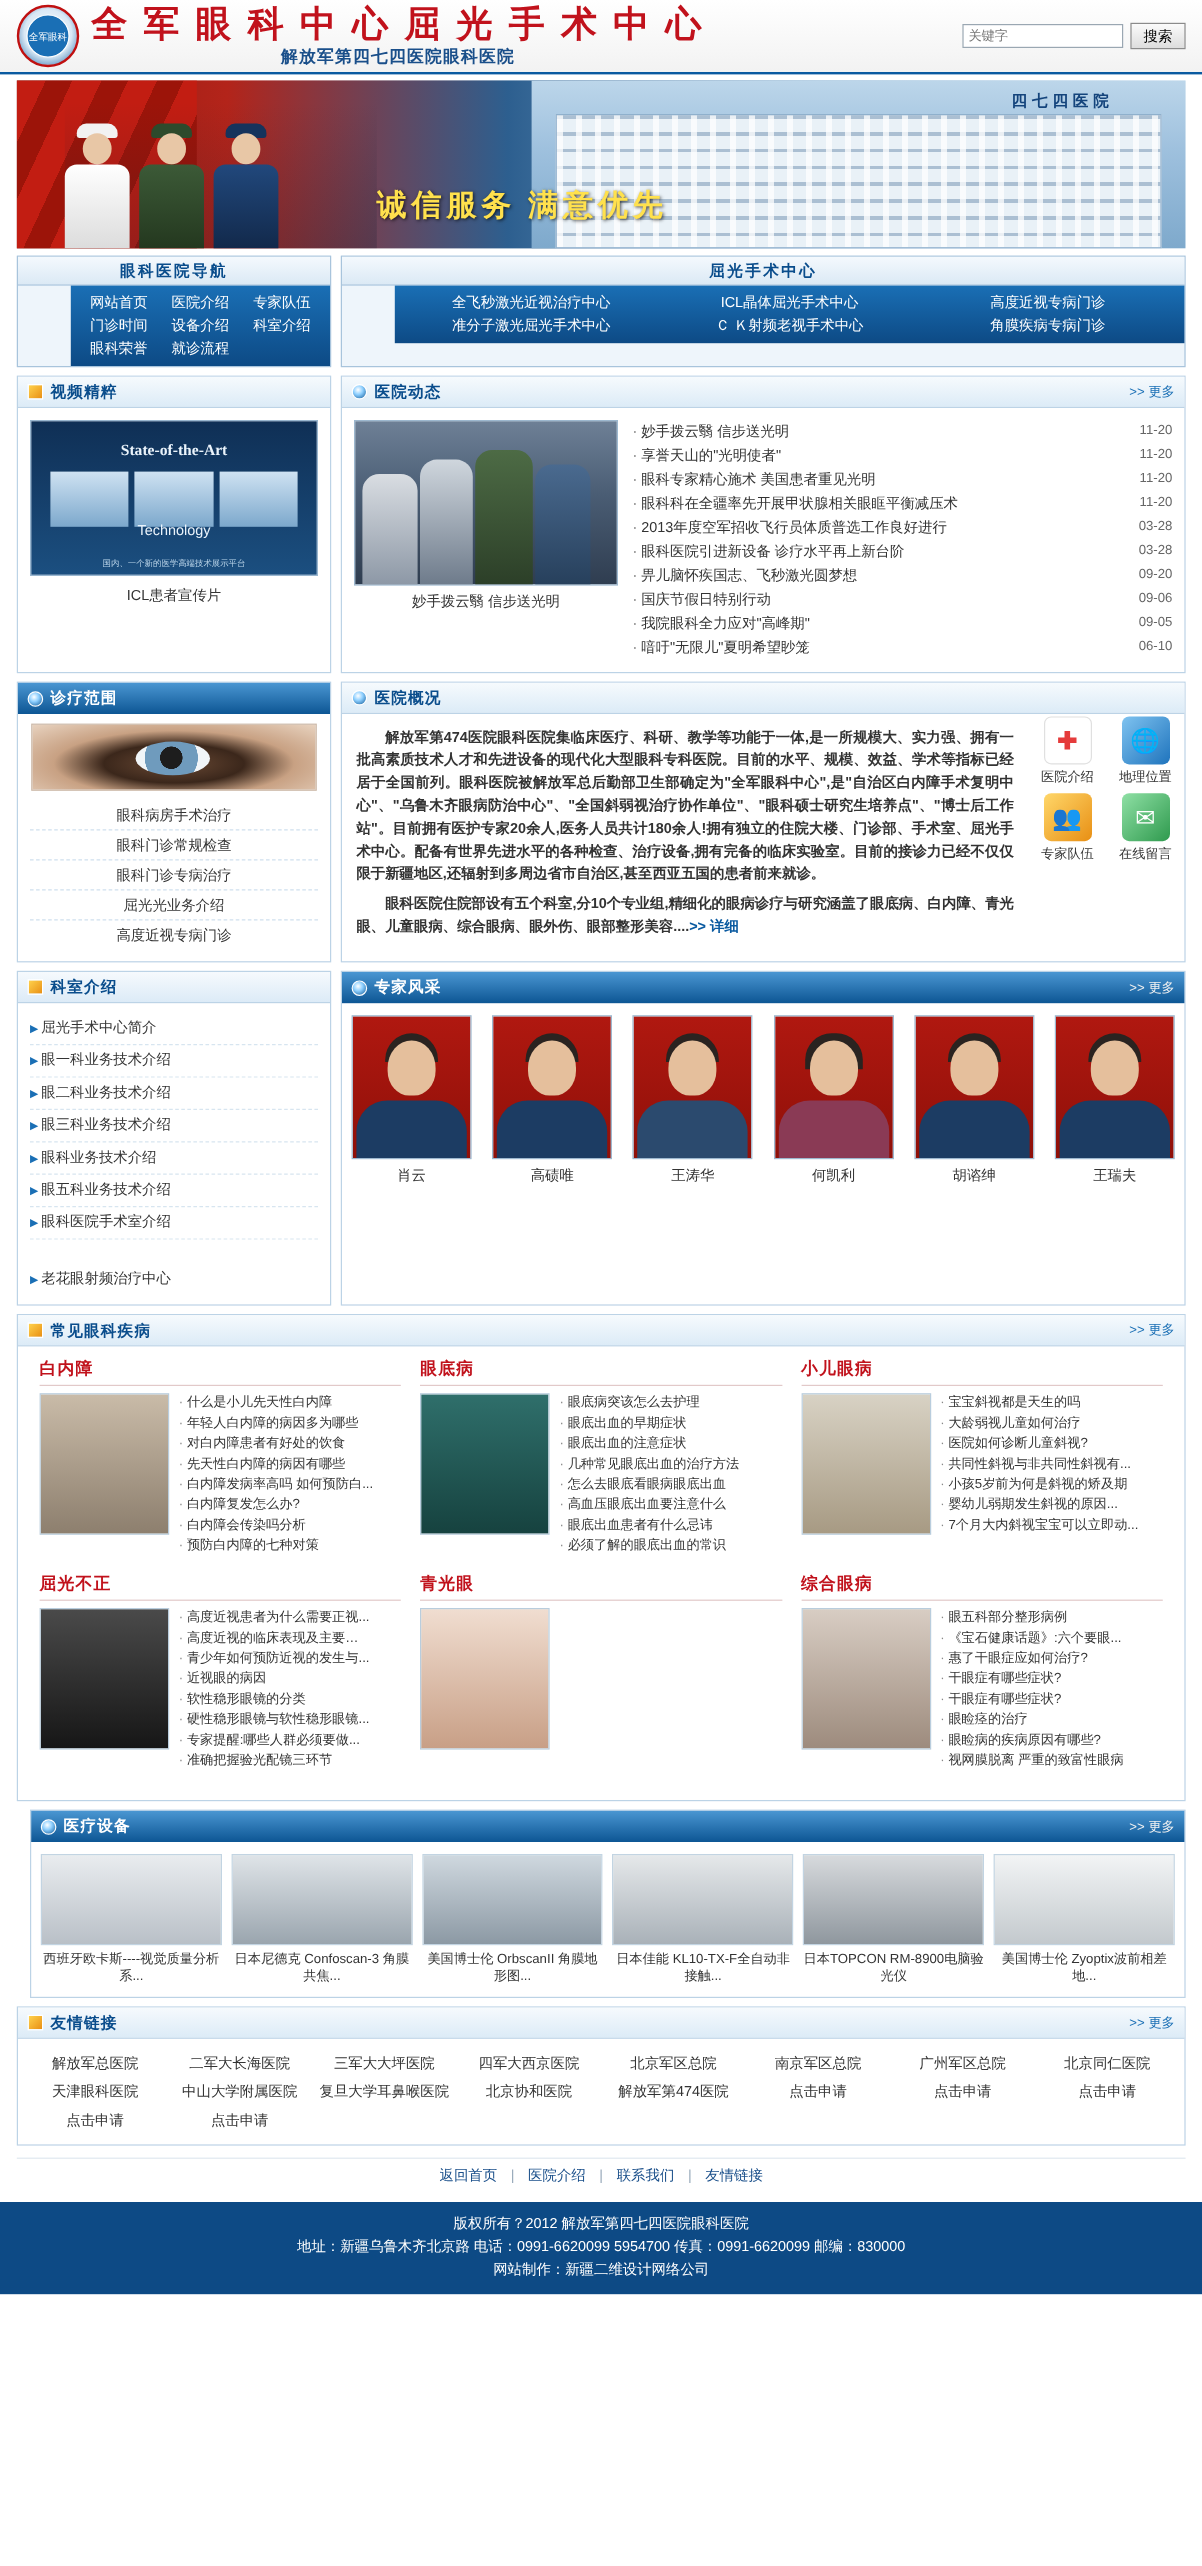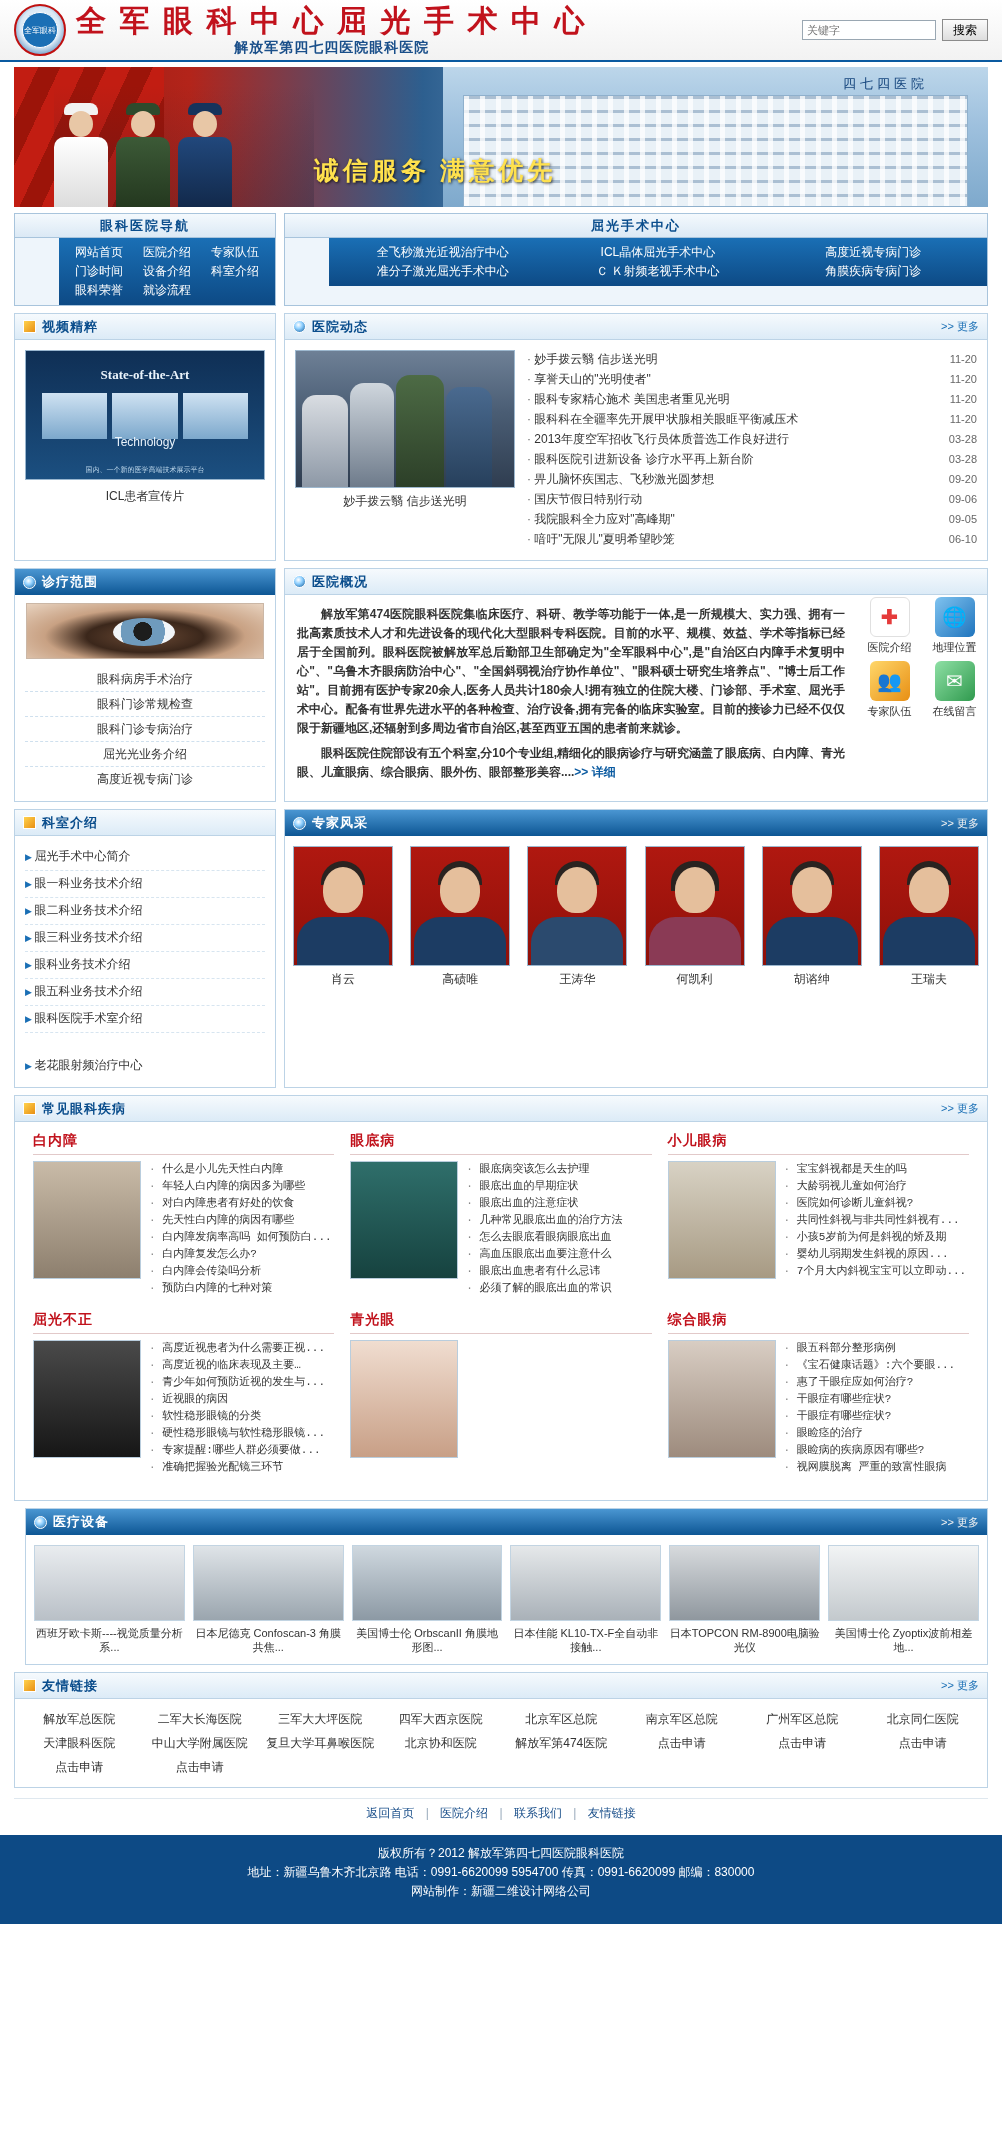--- a/index.html
+++ b/index.html
@@ -85,21 +85,21 @@
   .banner .building::before{
     content:""; position:absolute; left:20px; top:28px; right:20px; bottom:0;
     background:
       repeating-linear-gradient(to right, rgba(255,255,255,0.75) 0 5px, rgba(255,255,255,0) 5px 16px),
       repeating-linear-gradient(to bottom, rgba(120,150,180,0.55) 0 3px, rgba(255,255,255,0) 3px 14px),
       #e9f1f7;
     border:1px solid #8fb0cc;
   }
   .banner .bld-label{
     position:absolute; top:8px; right:60px; color:#14447c; font-size:13px;
-    font-weight:normal; letter-spacing:4px;
+    font-weight:bold; letter-spacing:4px;
   }
   .banner .slogan {
     position: absolute; left: 300px; bottom: 20px;
     color: #ffe14d; font-size: 25px; font-weight: bold;
     letter-spacing: 4px; font-family: "Liberation Serif", serif;
     text-shadow: 1px 1px 3px rgba(0,0,0,.75);
   }
 
   
   .nav-row { display: flex; gap: 8px; margin: 6px 14px 0 14px; }
@@ -279,21 +279,21 @@
   .dis-title {
     font-size: 14px; font-weight: bold; color: #c1121c;
     border-bottom: 1px solid #e2c9c9; padding-bottom: 4px; margin-bottom: 6px;
     letter-spacing: 1px;
   }
   .dis-inner { display: flex; gap: 8px; }
   .dis-photo {
     width: 108px; height: 118px; flex: none; border: 1px solid #b9cddd;
     overflow: hidden; position: relative;
   }
-  .dis-links { list-style: none; margin: 0; padding: 0; flex: 1; overflow: hidden; font-family: Liberation Mono, monospace; }
+  .dis-links { list-style: none; margin: 0; padding: 0; flex: 1; overflow: hidden; }
   .dis-links li {
     font-size: 11px; line-height: 17px; color: #333; cursor: pointer;
     white-space: nowrap; overflow: hidden; text-overflow: ellipsis;
   }
   .dis-links li::before { content: "· "; color: #888; }
 
   
   .eq-body { padding: 10px 8px; display: flex; gap: 8px; }
   .eq-item { flex: 1; text-align: center; }
   .eq-photo {
@@ -313,21 +313,21 @@
   
   .footbar {
     margin: 10px 14px 0 14px; text-align: center;
     font-size: 12px; line-height: 28px; color: #1a4f8a;
     border-top: 1px solid #dfe8ef;
   }
   .footbar span { cursor: pointer; }
   .footbar .sep { color: #9ab; margin: 0 8px; cursor: default; }
   .footer {
     background: #0d4a85; color: #fff; text-align: center;
-    padding: 9px 0 23px 0; margin-top: 8px;
+    padding: 9px 0 11px 0; margin-top: 8px;
   }
   .footer div { font-size: 12px; line-height: 19px; }
 </style>
 </head>
 <body>
 
 <div class="page">
 
   <div class="header">
     <div class="logo-badge">

